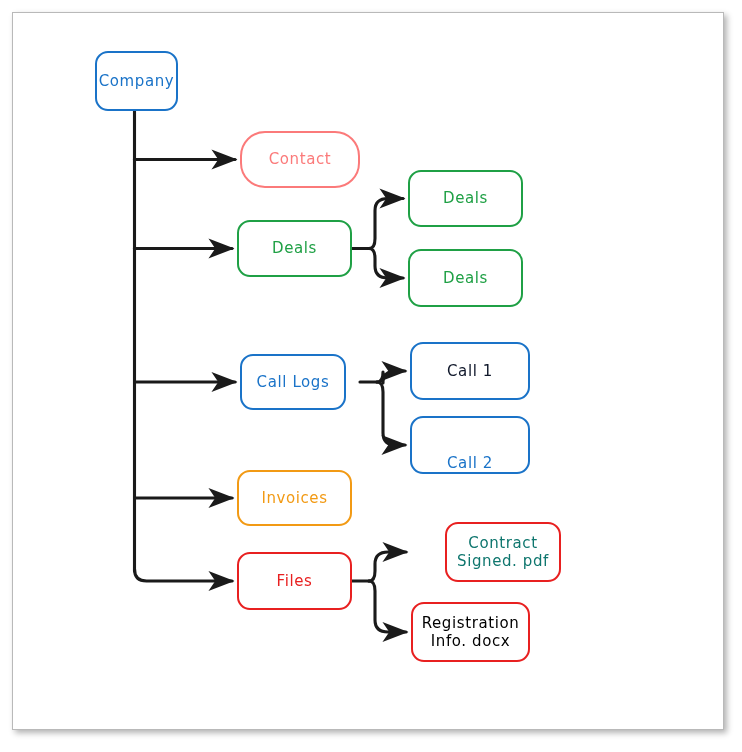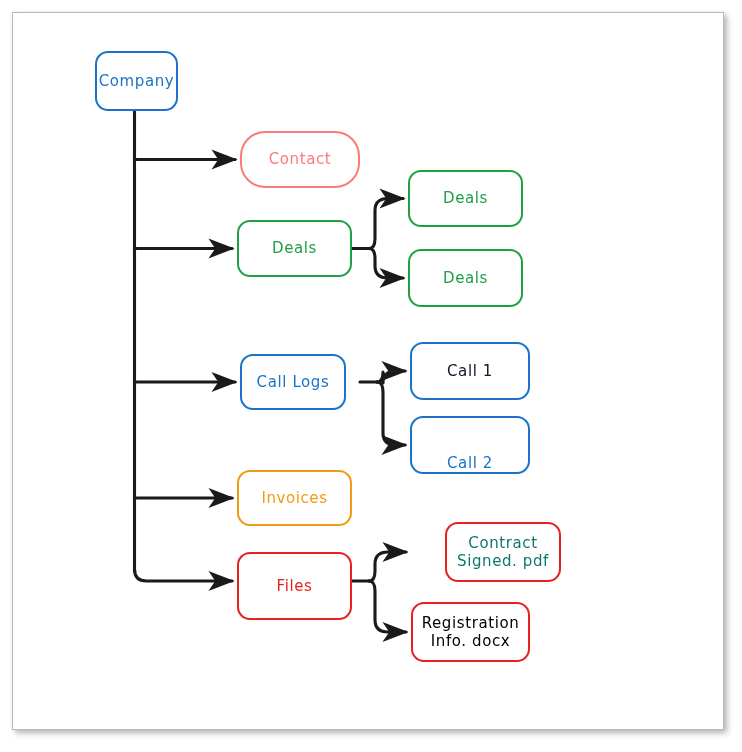--- a/index.html
+++ b/index.html
@@ -108,21 +108,21 @@
       </div>
       <div class="node-box" style="left: 410px; top: 342px; width: 120px; height: 58px; border-color: rgb(26, 115, 200); color: #0f172a;">
         <span class="node-label">Call 1</span>
       </div>
       <div class="node-box" style="left: 410px; top: 416px; width: 120px; height: 58px; border-color: rgb(26, 115, 200); color: rgb(26, 115, 200); align-items: flex-end;">
         <span class="node-label">Call 2</span>
       </div>
       <div class="node-box" style="left: 237px; top: 470px; width: 115px; height: 56px; border-color: rgb(242, 154, 20); color: rgb(242, 154, 20); align-items: center;">
         <span class="node-label">Invoices</span>
       </div>
-      <div class="node-box" style="left: 237px; top: 552px; width: 115px; height: 68px; border-color: rgb(232, 32, 32); color: rgb(232, 32, 32);">
+      <div class="node-box" style="left: 237px; top: 552px; width: 115px; height: 58px; border-color: rgb(232, 32, 32); color: rgb(232, 32, 32);">
         <span class="node-label">Files</span>
       </div>
       <div class="node-box" style="left: 411px; top: 522px; width: 116px; height: 60px; border-color: rgb(232, 32, 32); color: #0f766e; margin-left: 34px;">
         <span class="node-label">Contract
 Signed. pdf</span>
       </div>
       <div class="node-box" style="left: 411px; top: 602px; width: 119px; height: 60px; border-color: rgb(232, 32, 32); color: #000000;">
         <span class="node-label">Registration
 Info. docx</span>
       </div>

